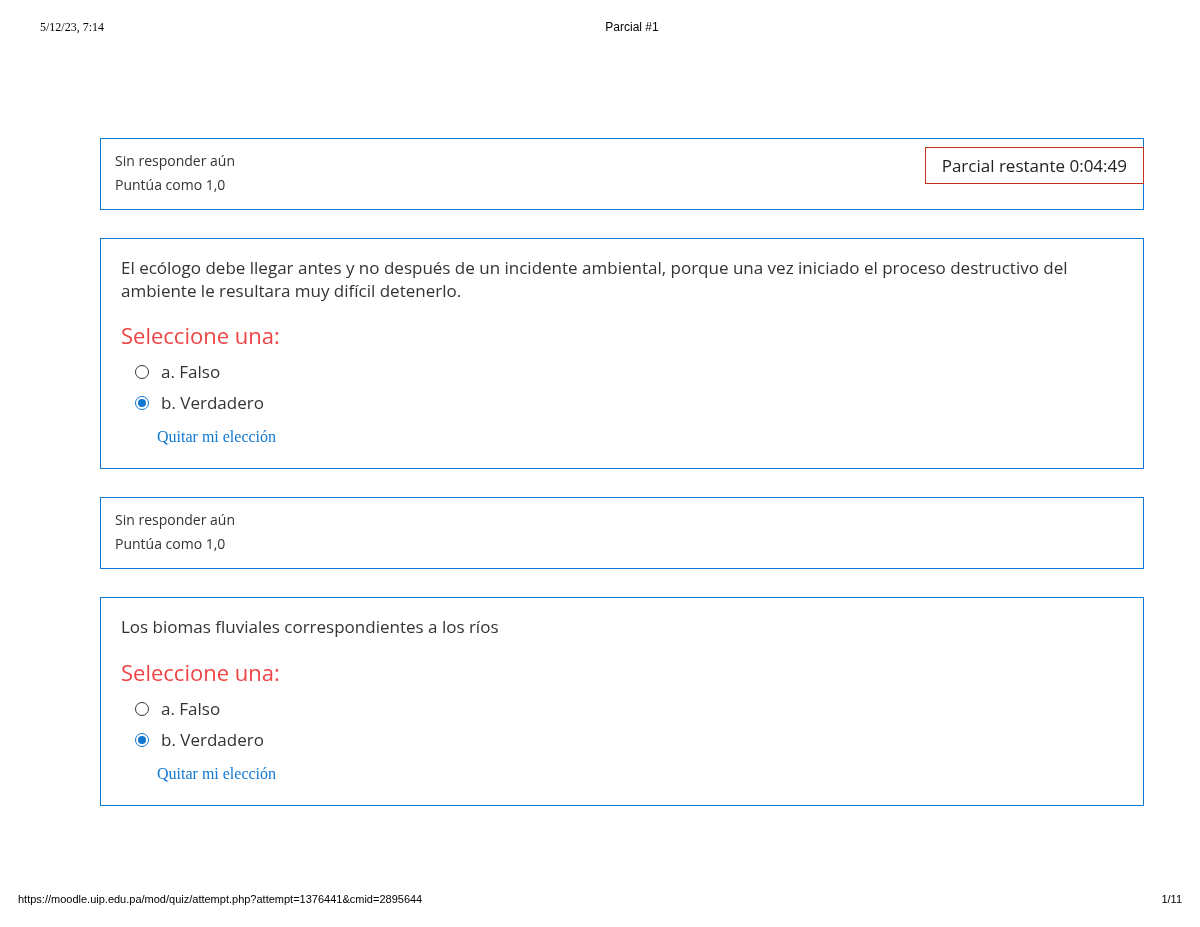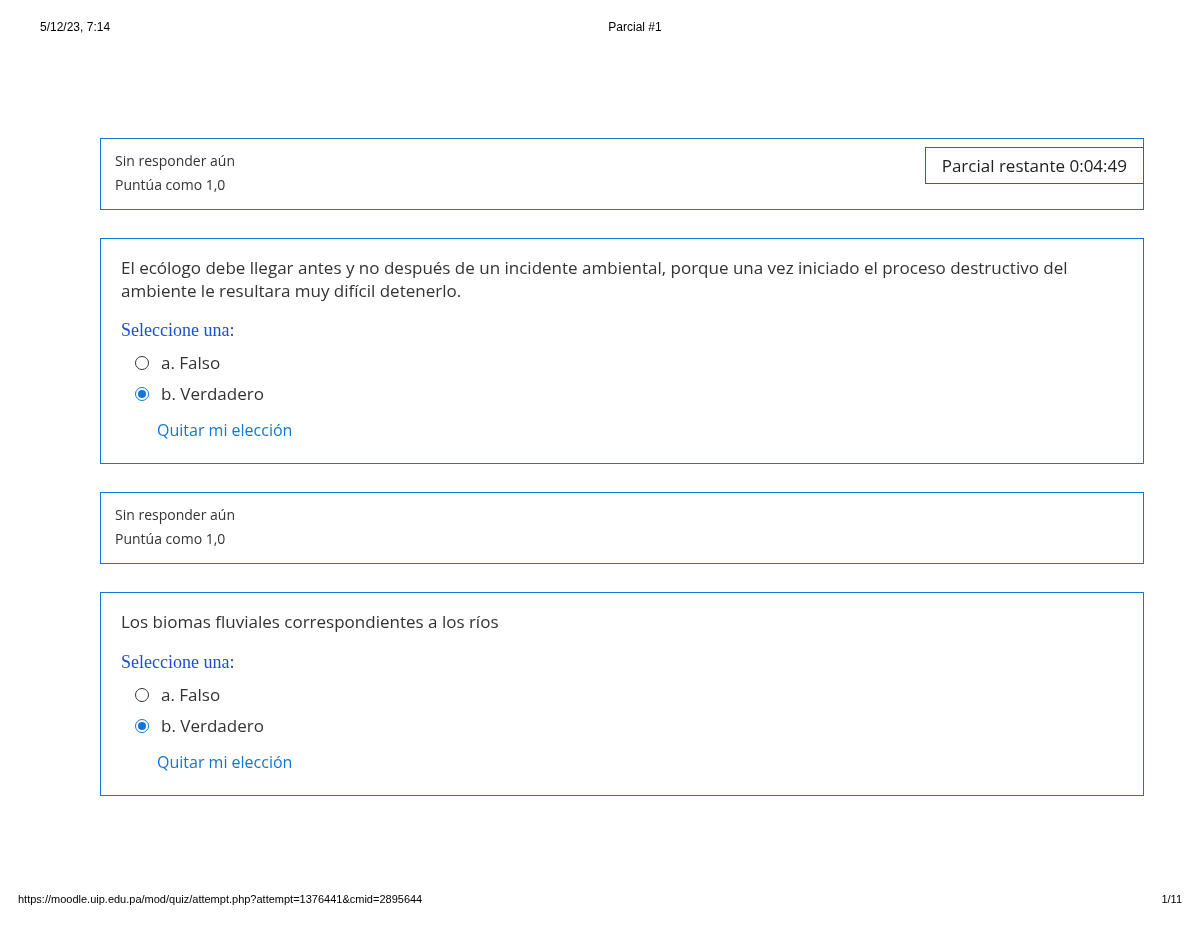--- a/index.html
+++ b/index.html
@@ -20,20 +20,21 @@
       top: 20px;
       left: 0;
       right: 0;
       padding: 0 40px;
       font-size: 12px;
       color: #000;
       font-family: Arial, sans-serif;
     }
     .print-header .date {
       float: left;
+      font-family: Liberation Serif, serif;
     }
     .print-header .title {
       text-align: center;
     }
     .content {
       position: absolute;
       top: 138px;
       left: 100px;
       right: 56px;
     }
@@ -70,24 +71,23 @@
       padding: 18px 20px 22px 20px;
       margin-bottom: 28px;
     }
     .qtext {
       font-size: 17px;
       color: #333;
       line-height: 1.35;
       margin-bottom: 18px;
     }
     .select-label {
-      font-size: 18px;
-      color: #1d4ed8;
+      font-size: 22px;
+      color: #ef4444;
       margin-bottom: 6px;
-      font-family: Liberation Serif, serif;
     }
     .option-row {
       display: flex;
       align-items: center;
       padding: 4px 0 4px 14px;
       font-size: 17px;
       color: #333;
     }
     .radio {
       width: 14px;
@@ -109,20 +109,21 @@
       height: 8px;
       border-radius: 50%;
       background: #1177d1;
     }
     .clear-link {
       color: #1177d1;
       font-size: 16px;
       margin-top: 10px;
       margin-left: 36px;
       cursor: pointer;
+      font-family: Liberation Serif, serif;
     }
     .print-footer {
       position: absolute;
       bottom: 22px;
       left: 0;
       right: 0;
       padding: 0 18px;
       font-size: 11px;
       color: #000;
       font-family: Arial, sans-serif;

